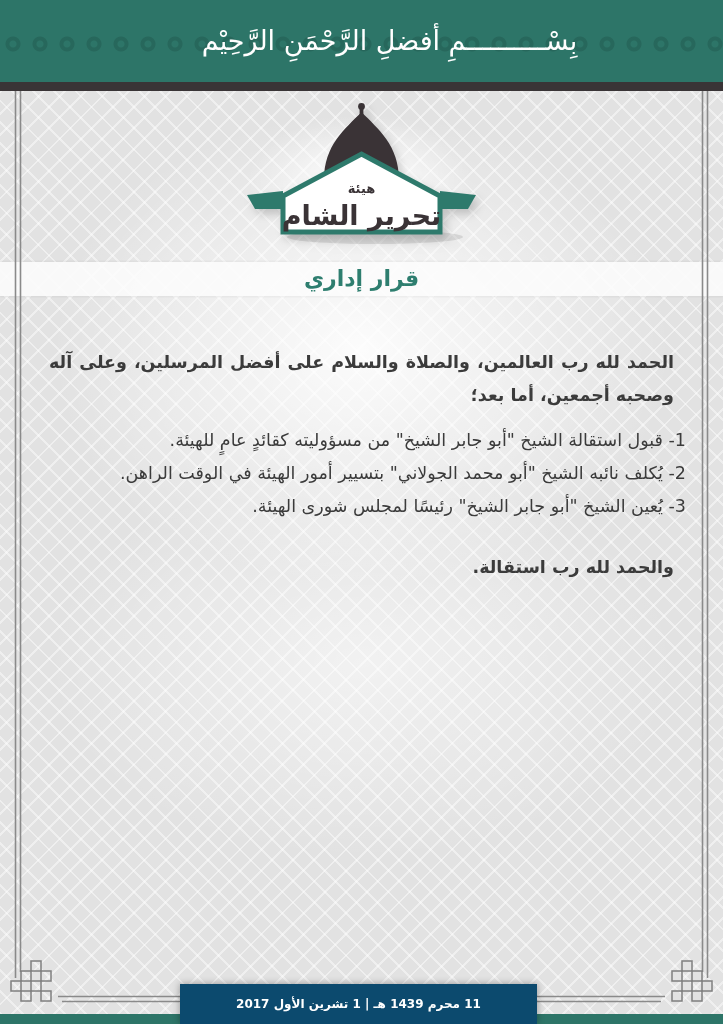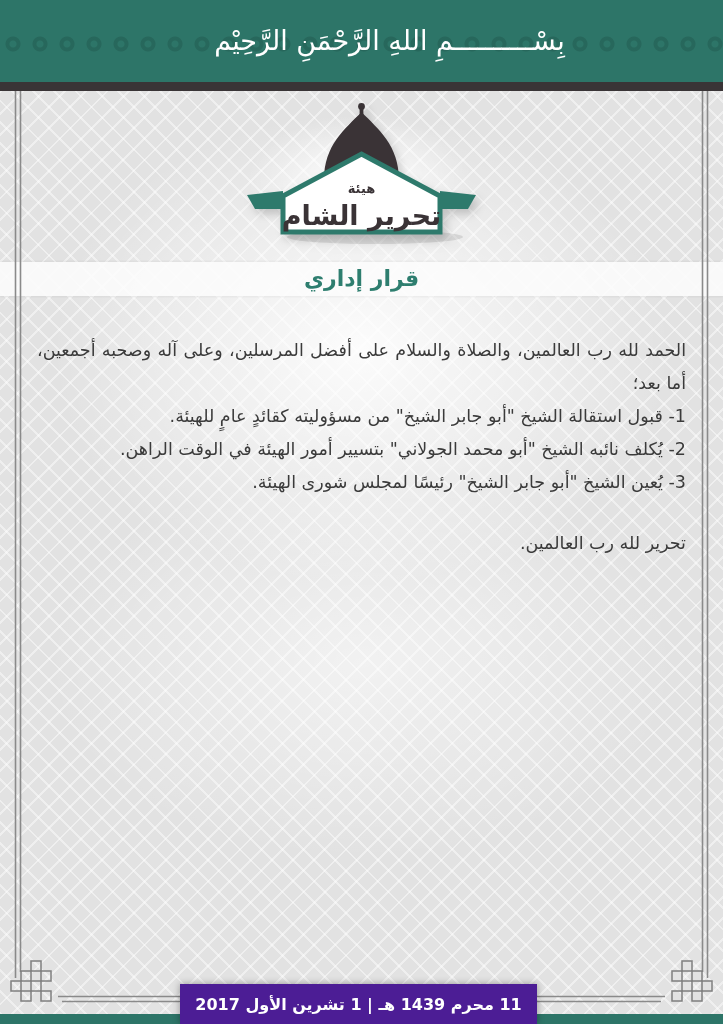--- a/index.html
+++ b/index.html
@@ -50,45 +50,45 @@
     margin:0;height:34px;line-height:34px;text-align:center;
     color:#2e7e6f;font-size:22px;font-weight:bold;direction:rtl;
   }
 
   
   .content{
     position:absolute;top:334px;left:37px;right:37px;z-index:3;
     direction:rtl;text-align:right;color:#3b3b3b;
     font-size:17.5px;line-height:33px;
   }
-  .content p{margin:0;}
+  .content p{margin:12px;font-weight:bold;}
   .p-just{text-align:justify;}
   .para-1{margin:0 0 22px;}
   .para-2{margin:0 0 20px;}
   .decisions{list-style:none;margin:0 0 28px;padding:0;}
   .closing-1{margin:0;}
   .closing-2{margin:26px 136px 0 0;}
 
   
   .teal-footer{position:absolute;left:0;right:0;bottom:0;height:10px;background:#2d7568;z-index:2;}
   .date-box{
     position:absolute;left:180px;top:984px;width:357px;height:40px;z-index:5;
-    background:#4c1d95;color:#ffffff;direction:rtl;
+    background:#0c4a6e;color:#ffffff;direction:rtl;
     display:flex;align-items:center;justify-content:center;
-    font-size:16px;font-weight:bold;box-shadow:0 0 7px rgba(0,0,0,.35);
+    font-size:12px;font-weight:bold;box-shadow:0 0 7px rgba(0,0,0,.35);
   }
 </style>
 </head>
 <body>
 
 <div class="page">
 
   <div class="header-band">
     <div class="header-ornament"></div>
-    <div class="basmala">بِسْــــــــــمِ اللهِ الرَّحْمَنِ الرَّحِيْم</div>
+    <div class="basmala">بِسْــــــــــمِ أفضلِ الرَّحْمَنِ الرَّحِيْم</div>
   </div>
   <div class="dark-strip"></div>
 
   <div class="paper"></div>
 
   <svg class="frame-svg" width="723" height="1024" viewBox="0 0 723 1024">
     <g stroke="#8a8a8a" stroke-width="1.6" fill="none">
 
       <line x1="15.5" y1="91" x2="15.5" y2="978"></line>
       <line x1="20.5" y1="91" x2="20.5" y2="972"></line>
@@ -145,21 +145,21 @@
     <h1 class="title-text">قرار إداري</h1>
   </div>
 
   <div class="content">
     <p class="para-1 p-just">الحمد لله رب العالمين، والصلاة والسلام على أفضل المرسلين، وعلى آله وصحبه أجمعين، أما بعد؛</p>
     <ul class="decisions">
       <li>1- قبول استقالة الشيخ "أبو جابر الشيخ" من مسؤوليته كقائدٍ عامٍ للهيئة.</li>
       <li>2- يُكلف نائبه الشيخ "أبو محمد الجولاني" بتسيير أمور الهيئة في الوقت الراهن.</li>
       <li>3- يُعين الشيخ "أبو جابر الشيخ" رئيسًا لمجلس شورى الهيئة.</li>
     </ul>
-    <p class="closing-2">تحرير لله رب العالمين.</p>
+    <p class="closing-2">والحمد لله رب استقالة.</p>
   </div>
 
   <div class="teal-footer"></div>
   <div class="date-box">
     <span>11 محرم 1439 هـ | 1 تشرين الأول 2017</span>
   </div>
 
 </div>
 
 </body></html>

